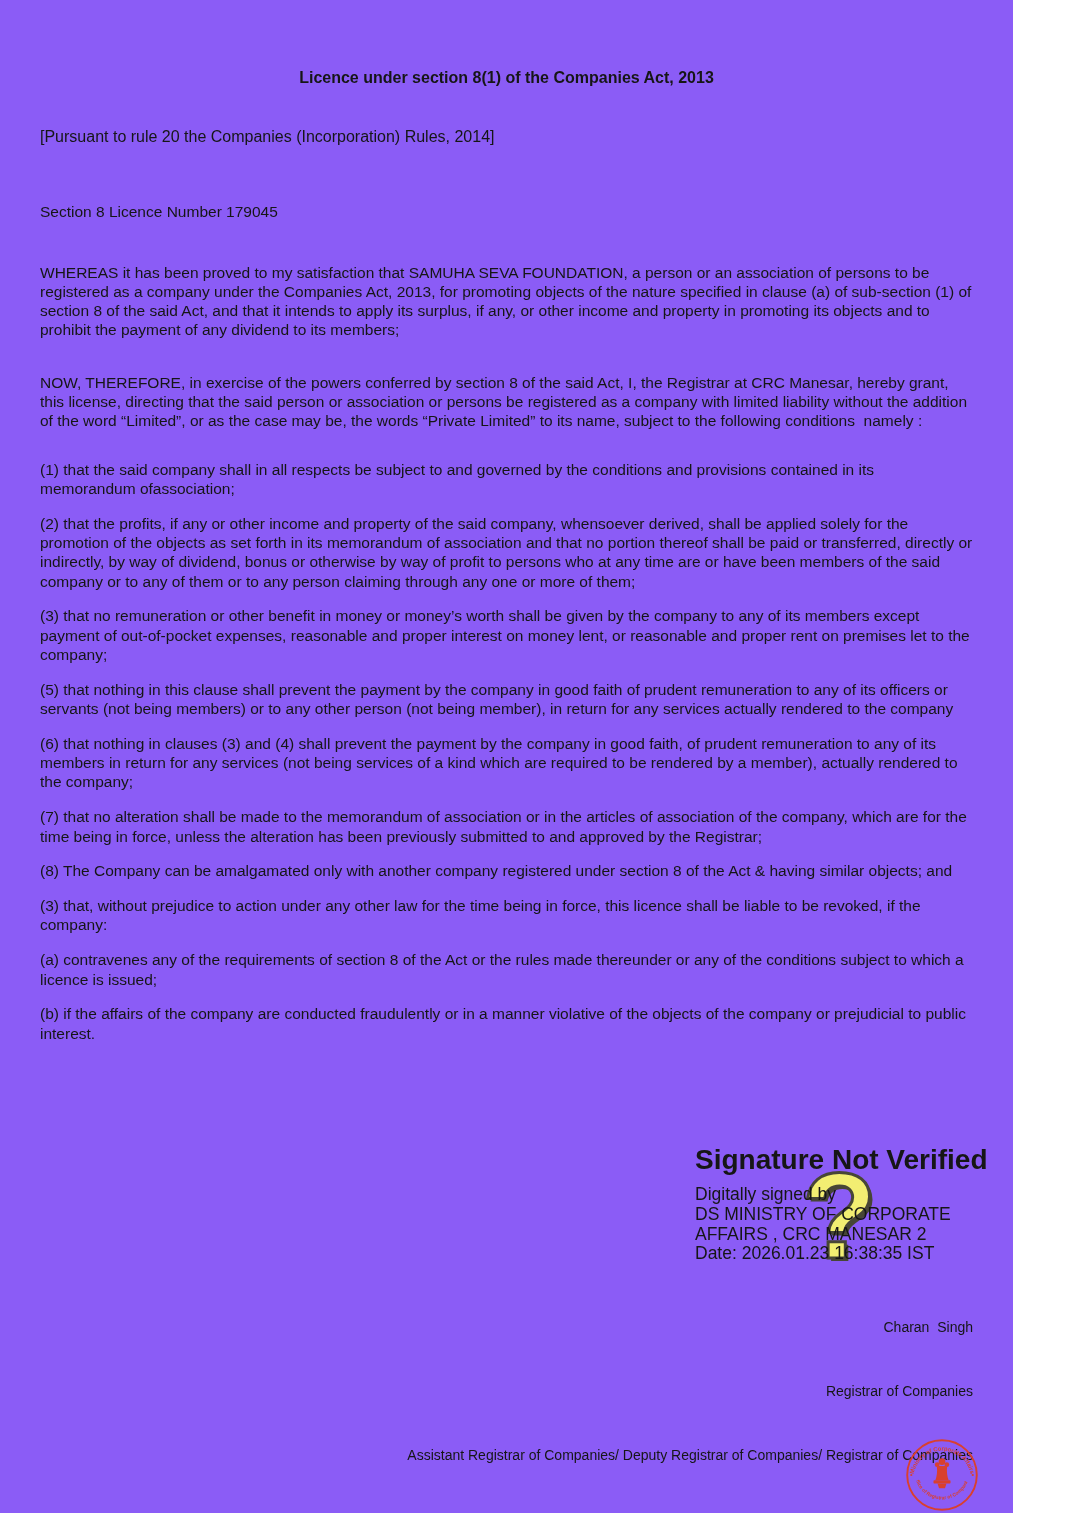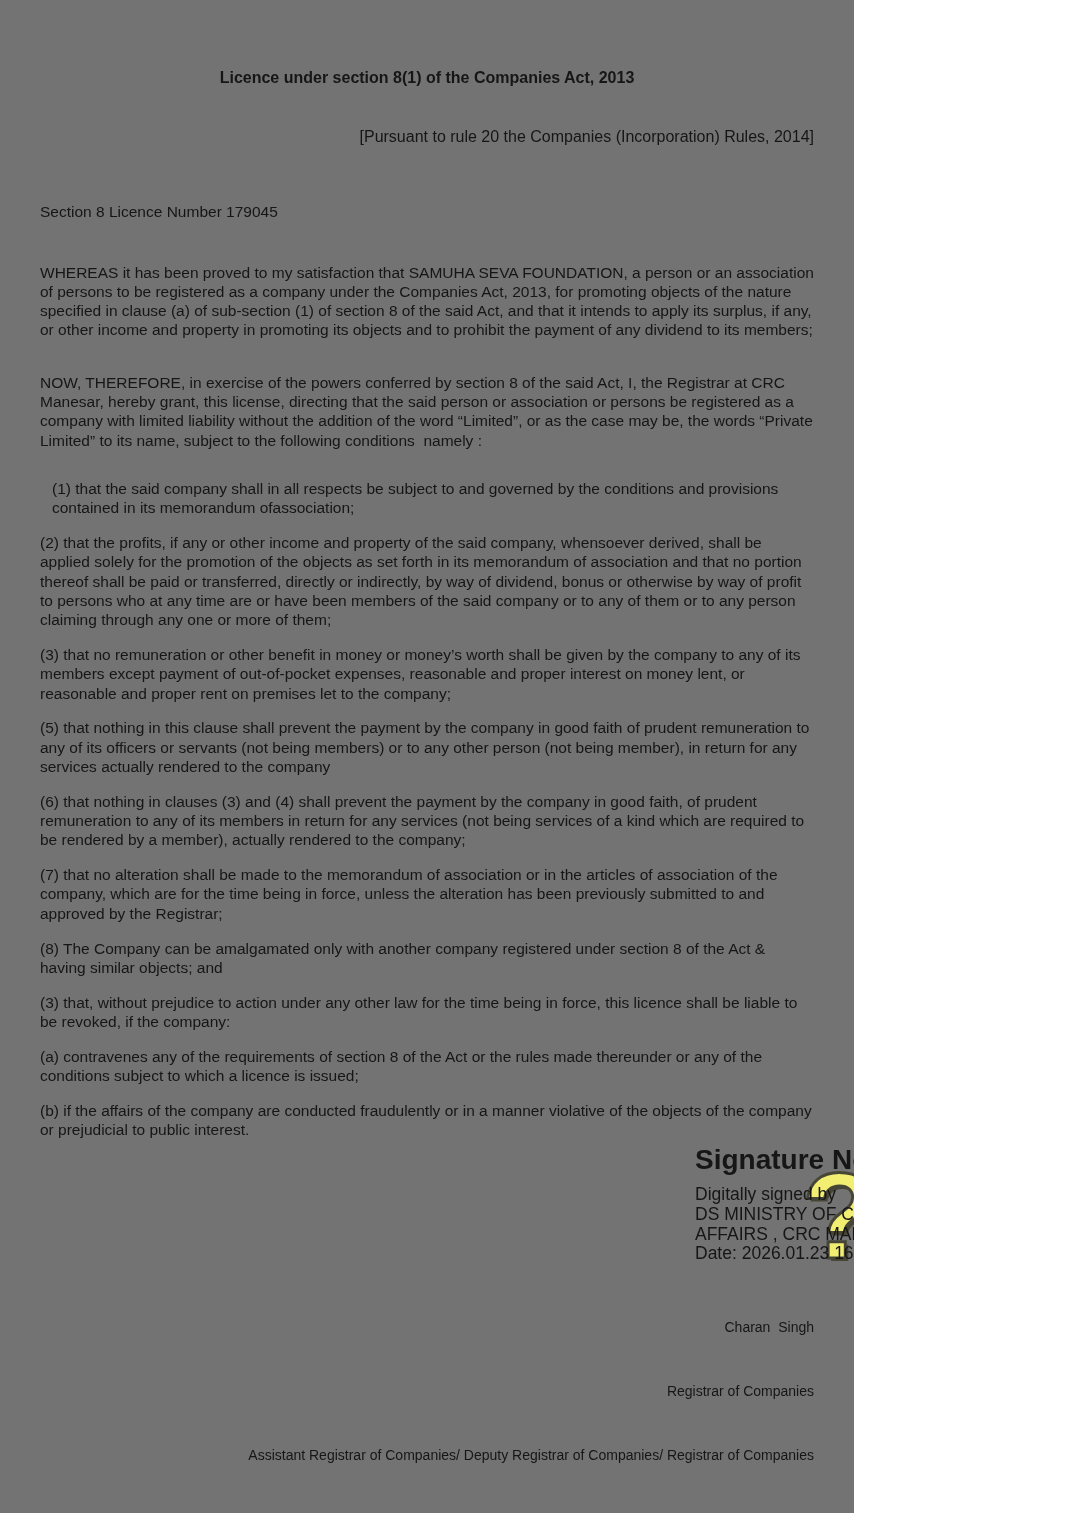--- a/index.html
+++ b/index.html
@@ -1,20 +1,20 @@
 <!DOCTYPE html>
 <html style="--seal_red: #d9402f; --question_mark_fill: #f2ee72; --question_mark_outline: #474636;"><head>
 <meta charset="utf-8">
 <style>
   html, body { margin: 0; padding: 0; background: #ffffff; }
   .page {
     position: relative;
-    width: 854px;
+    width: 1013px;
     height: 1513px;
-    background: #737373;
+    background: #8b5cf6;
     overflow: hidden;
     font-family: "Liberation Sans", sans-serif;
     color: #161616;
   }
   .content {
     position: absolute;
     left: 40px;
     right: 40px;
     top: 0;
   }
@@ -22,36 +22,36 @@
     margin: 68px 0 0 0;
     font-size: 16px;
     font-weight: bold;
     line-height: 20px;
     text-align: center;
   }
   .doc-subtitle {
     margin: 39px 0 0 0;
     font-size: 16px;
     line-height: 20px;
-    text-align: right;
+    text-align: left;
   }
   .licence-no {
     margin: 55px 0 0 0;
     font-size: 15.5px;
     line-height: 19.5px;
   }
   .paras { margin-top: 41px; }
   .paras p {
     margin: 0 0 15.5px 0;
     font-size: 15.5px;
     line-height: 19.3px;
     white-space: pre-wrap;
   }
   .paras p:nth-of-type(2) { margin-top: 33px; }
-  .paras p:nth-of-type(3) { margin-top: 29px; margin-left: 12px; }
+  .paras p:nth-of-type(3) { margin-top: 29px; }
 
   .sig-block {
     position: absolute;
     left: 695px;
     top: 1146px;
     width: 360px;
   }
   .sig-status {
     position: relative;
     z-index: 2;

